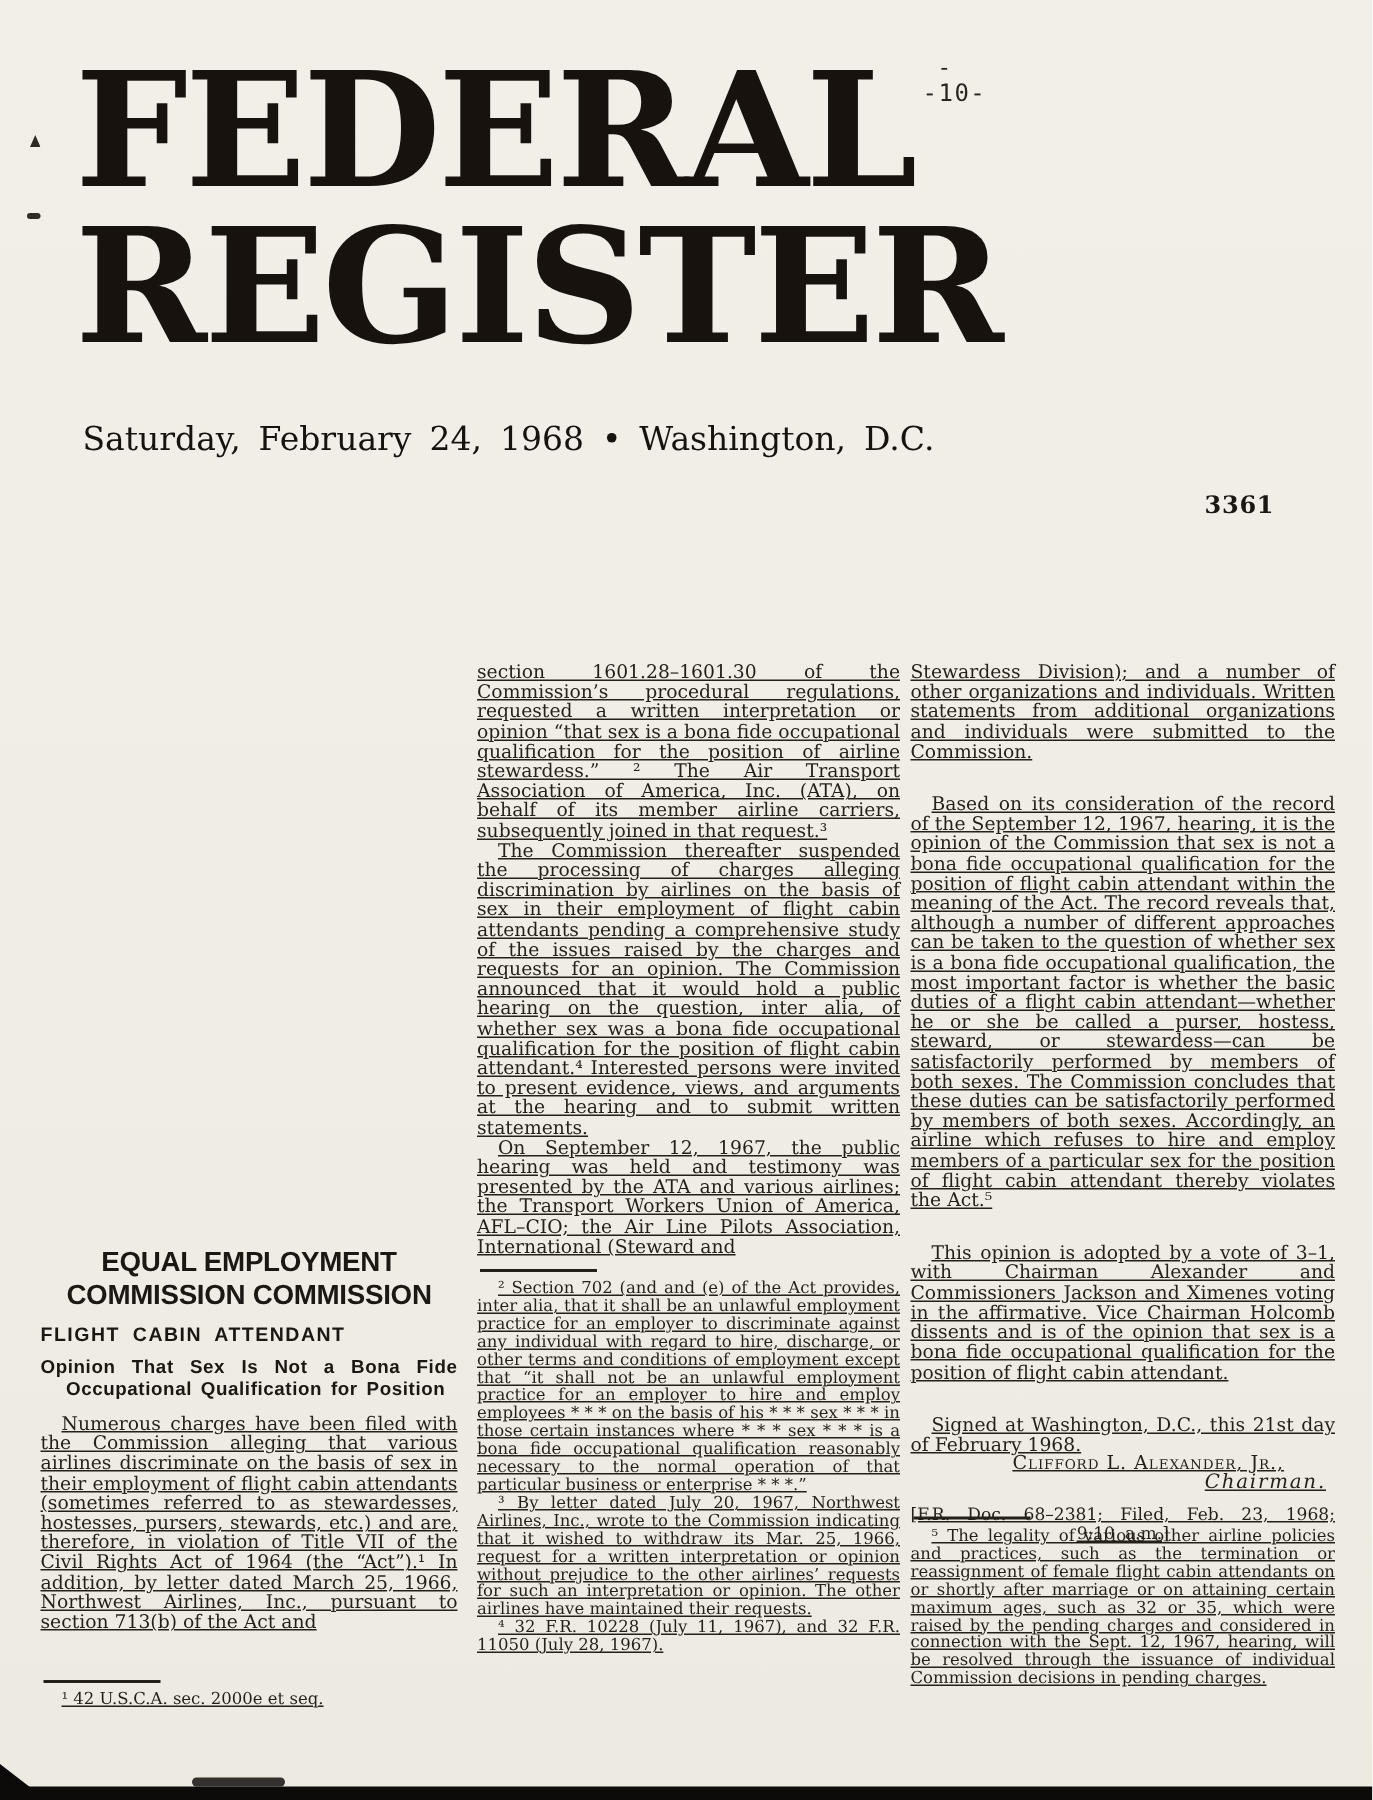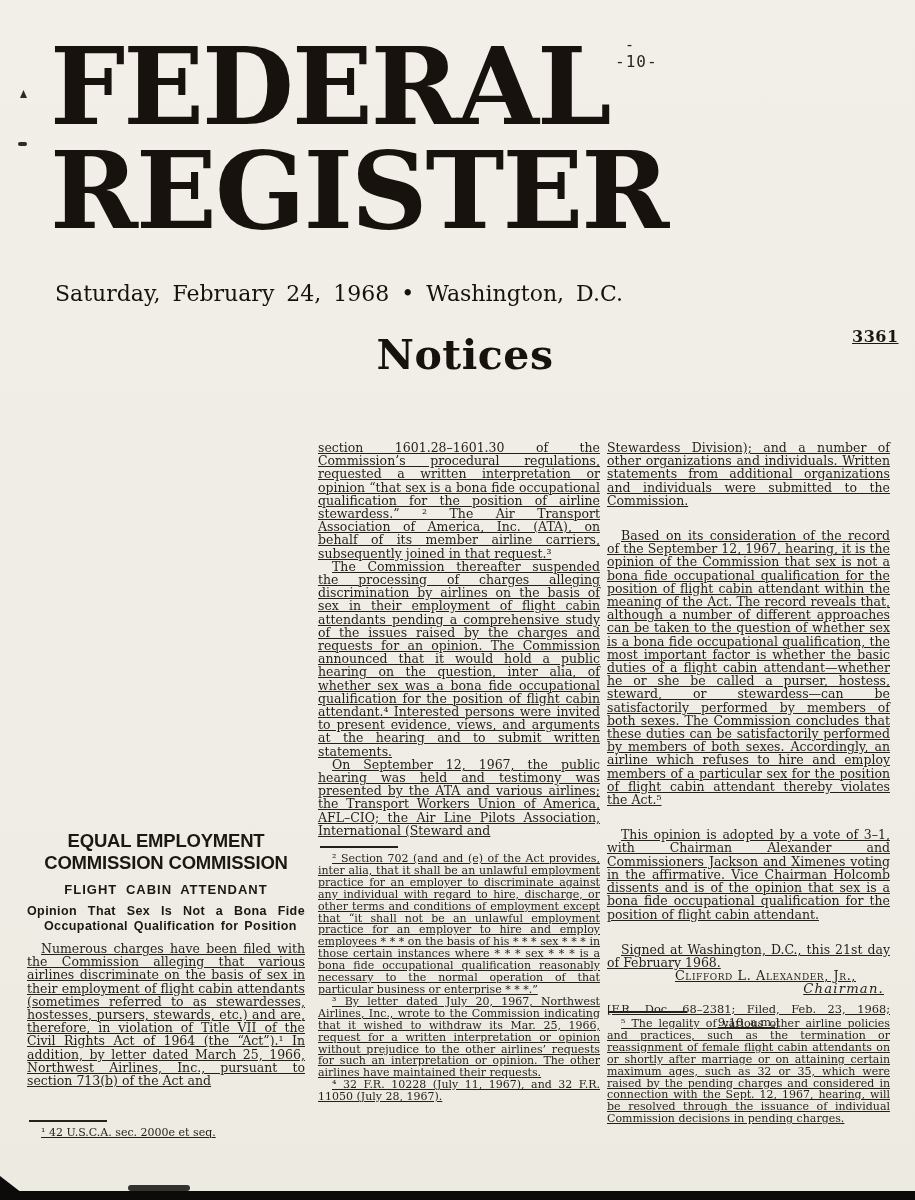--- a/index.html
+++ b/index.html
@@ -10,33 +10,33 @@
     font-family:"DejaVu Serif",serif;color:#241f19;
   }
   
   .mast-line{position:absolute;left:50px;font-family:"DejaVu Serif",serif;font-weight:bold;color:#17120d;white-space:nowrap;}
   #mast1{top:34px;font-size:106px;line-height:106px;letter-spacing:-2px;}
   #mast2{top:138px;font-size:106px;line-height:106px;letter-spacing:-2px;}
   #volline{position:absolute;left:55px;top:234px;font-size:27px;color:#17120d;letter-spacing:4px;word-spacing:16px;white-space:nowrap;font-family:"DejaVu Serif",serif;}
   #dateline{position:absolute;left:55px;top:281px;font-size:22px;color:#17120d;word-spacing:5px;white-space:nowrap;font-family:"DejaVu Serif",serif;}
   #corner-dash{position:absolute;left:625px;top:36px;font:15px "DejaVu Sans Mono",monospace;color:#2a251f;}
   #page-marker{position:absolute;left:615px;top:52px;font:16px "DejaVu Sans Mono",monospace;color:#2a251f;letter-spacing:1px;}
-  #page-number{position:absolute;left:852px;top:327px;font:bold 16px "DejaVu Serif",serif;color:#1c1712;letter-spacing:0.5px;text-decoration:underline;}
+  #page-number{position:absolute;left:803px;top:327px;font:bold 16px "DejaVu Serif",serif;color:#1c1712;letter-spacing:0.5px;}
   #notices{position:absolute;left:325px;top:333px;width:280px;text-align:center;font:bold 41px/44px "DejaVu Serif",serif;color:#17120d;letter-spacing:0.5px;}
   
   .col{position:absolute;text-align:justify;font:12.5px/13.2px "DejaVu Serif",serif;color:#241f19;hyphens:auto;}
   #col-left{left:27px;top:830px;width:278px;height:340px;}
   #col-mid{left:318px;top:441px;width:282px;height:730px;}
   #col-right{left:607px;top:441px;width:283px;height:730px;}
   .col p{margin:0;text-indent:14px;text-decoration:underline;}
   .col p.cont{text-indent:0;}
   .col p.gap{margin-top:22px;}
   
   .agency{font:bold 18.5px/21.5px "Liberation Sans",sans-serif;text-align:center;color:#1c1712;letter-spacing:-0.2px;}
-  .doc-title{font:bold 13px/15px "Liberation Sans",sans-serif;text-align:center;letter-spacing:1px;word-spacing:4px;margin-top:9px;color:#1c1712;}
+  .doc-title{font:bold 13px/15px "Liberation Sans",sans-serif;text-align:left;letter-spacing:1px;word-spacing:4px;margin-top:9px;color:#1c1712;}
   .doc-subtitle{font:bold 12.5px/15px "Liberation Sans",sans-serif;text-align:justify;padding-left:17px;text-indent:-17px;letter-spacing:0.4px;word-spacing:2px;margin-top:7px;color:#1c1712;}
   .lead-para{margin-top:8px !important;}
   
   .fnblock{position:absolute;left:0;right:0;}
   #col-left .fnblock{top:290px;}
   #col-mid .fnblock{top:405px;}
   #col-right .fnblock{top:570px;}
   .fnrule{width:78px;border-top:2px solid #241f19;margin:0 0 5px 2px;}
   .fn{margin:0 0 2px 0;text-indent:11px;text-align:justify;font:11px/11.9px "DejaVu Serif",serif;}
   
@@ -56,21 +56,20 @@
 
 <div id="page">
 
   <div class="mast-line" id="mast2">REGISTER</div>
   <div class="mast-line" id="mast1">FEDERAL</div>
   <div id="dateline">Saturday, February 24, 1968 • Washington, D.C.</div>
 
   <div id="corner-dash">-</div>
   <div id="page-marker">-10-</div>
   <div id="page-number">3361</div>
-  <div id="notices">Notices</div>
 
   <div class="col" id="col-left">
     <div class="agency">EQUAL EMPLOYMENT COMMISSION COMMISSION</div>
     <div class="doc-title">FLIGHT CABIN ATTENDANT</div>
     <div class="doc-subtitle">Opinion That Sex Is Not a Bona Fide Occupational Qualification for Position</div>
     <p class="lead-para">Numerous charges have been filed with the Commission alleging that various airlines discriminate on the basis of sex in their employment of flight cabin attendants (sometimes referred to as stewardesses, hostesses, pursers, stewards, etc.) and are, therefore, in violation of Title VII of the Civil Rights Act of 1964 (the “Act”).¹ In addition, by letter dated March 25, 1966, Northwest Airlines, Inc., pursuant to section 713(b) of the Act and</p>
     <div class="fnblock">
       <div class="fnrule"></div>
       <p class="fn">¹ 42 U.S.C.A. sec. 2000e et seq.</p>
     </div>

